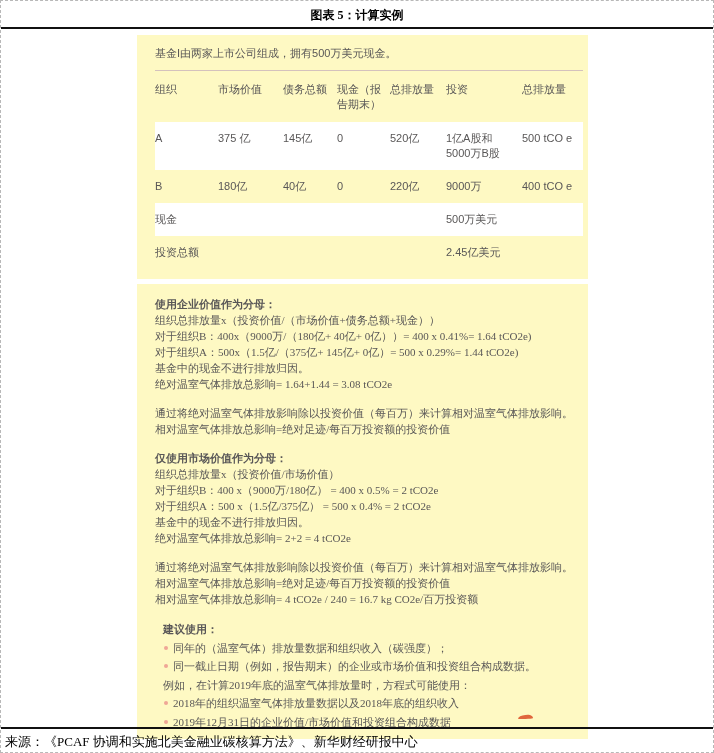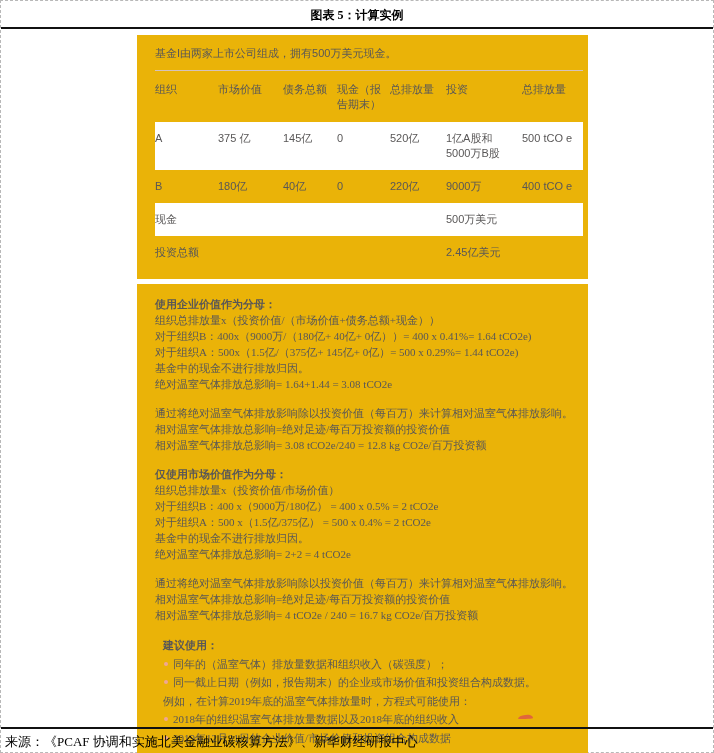--- a/index.html
+++ b/index.html
@@ -24,21 +24,21 @@
   }
   .title-bar .title {
     font-family: "Liberation Serif", "DejaVu Serif", serif;
     font-size: 12px; font-weight: bold; color: #000000;
     line-height: 26px;
   }
   .content {
     position: absolute; top: 35px; left: 137px; width: 451px;
   }
   .pink-block {
-    background: #eab308;
+    background: #fef9c3;
   }
   .block-table {
     padding: 10px 0 10px 18px;
   }
   .intro {
     font-size: 11px; color: #595757; line-height: 16px;
     margin-bottom: 9px;
   }
   table.calc-table {
     border-collapse: collapse;
@@ -173,21 +173,20 @@
       <div class="line">组织总排放量x（投资价值/（市场价值+债务总额+现金））</div>
       <div class="line">对于组织B：400x（9000万/（180亿+ 40亿+ 0亿））= 400 x 0.41%= 1.64 tCO2e)</div>
       <div class="line">对于组织A：500x（1.5亿/（375亿+ 145亿+ 0亿）= 500 x 0.29%= 1.44 tCO2e)</div>
       <div class="line">基金中的现金不进行排放归因。</div>
       <div class="line">绝对温室气体排放总影响= 1.64+1.44 = 3.08 tCO2e</div>
     </div>
 
     <div class="section">
       <div class="line">通过将绝对温室气体排放影响除以投资价值（每百万）来计算相对温室气体排放影响。</div>
       <div class="line">相对温室气体排放总影响=绝对足迹/每百万投资额的投资价值</div>
-      <div class="line">相对温室气体排放总影响= 3.08 tCO2e/240 = 12.8 kg CO2e/百万投资额</div>
     </div>
 
     <div class="section">
       <div class="line heading">仅使用市场价值作为分母：</div>
       <div class="line">组织总排放量x（投资价值/市场价值）</div>
       <div class="line">对于组织B：400 x（9000万/180亿） = 400 x 0.5% = 2 tCO2e</div>
       <div class="line">对于组织A：500 x（1.5亿/375亿） = 500 x 0.4% = 2 tCO2e</div>
       <div class="line">基金中的现金不进行排放归因。</div>
       <div class="line">绝对温室气体排放总影响= 2+2 = 4 tCO2e</div>
     </div>

